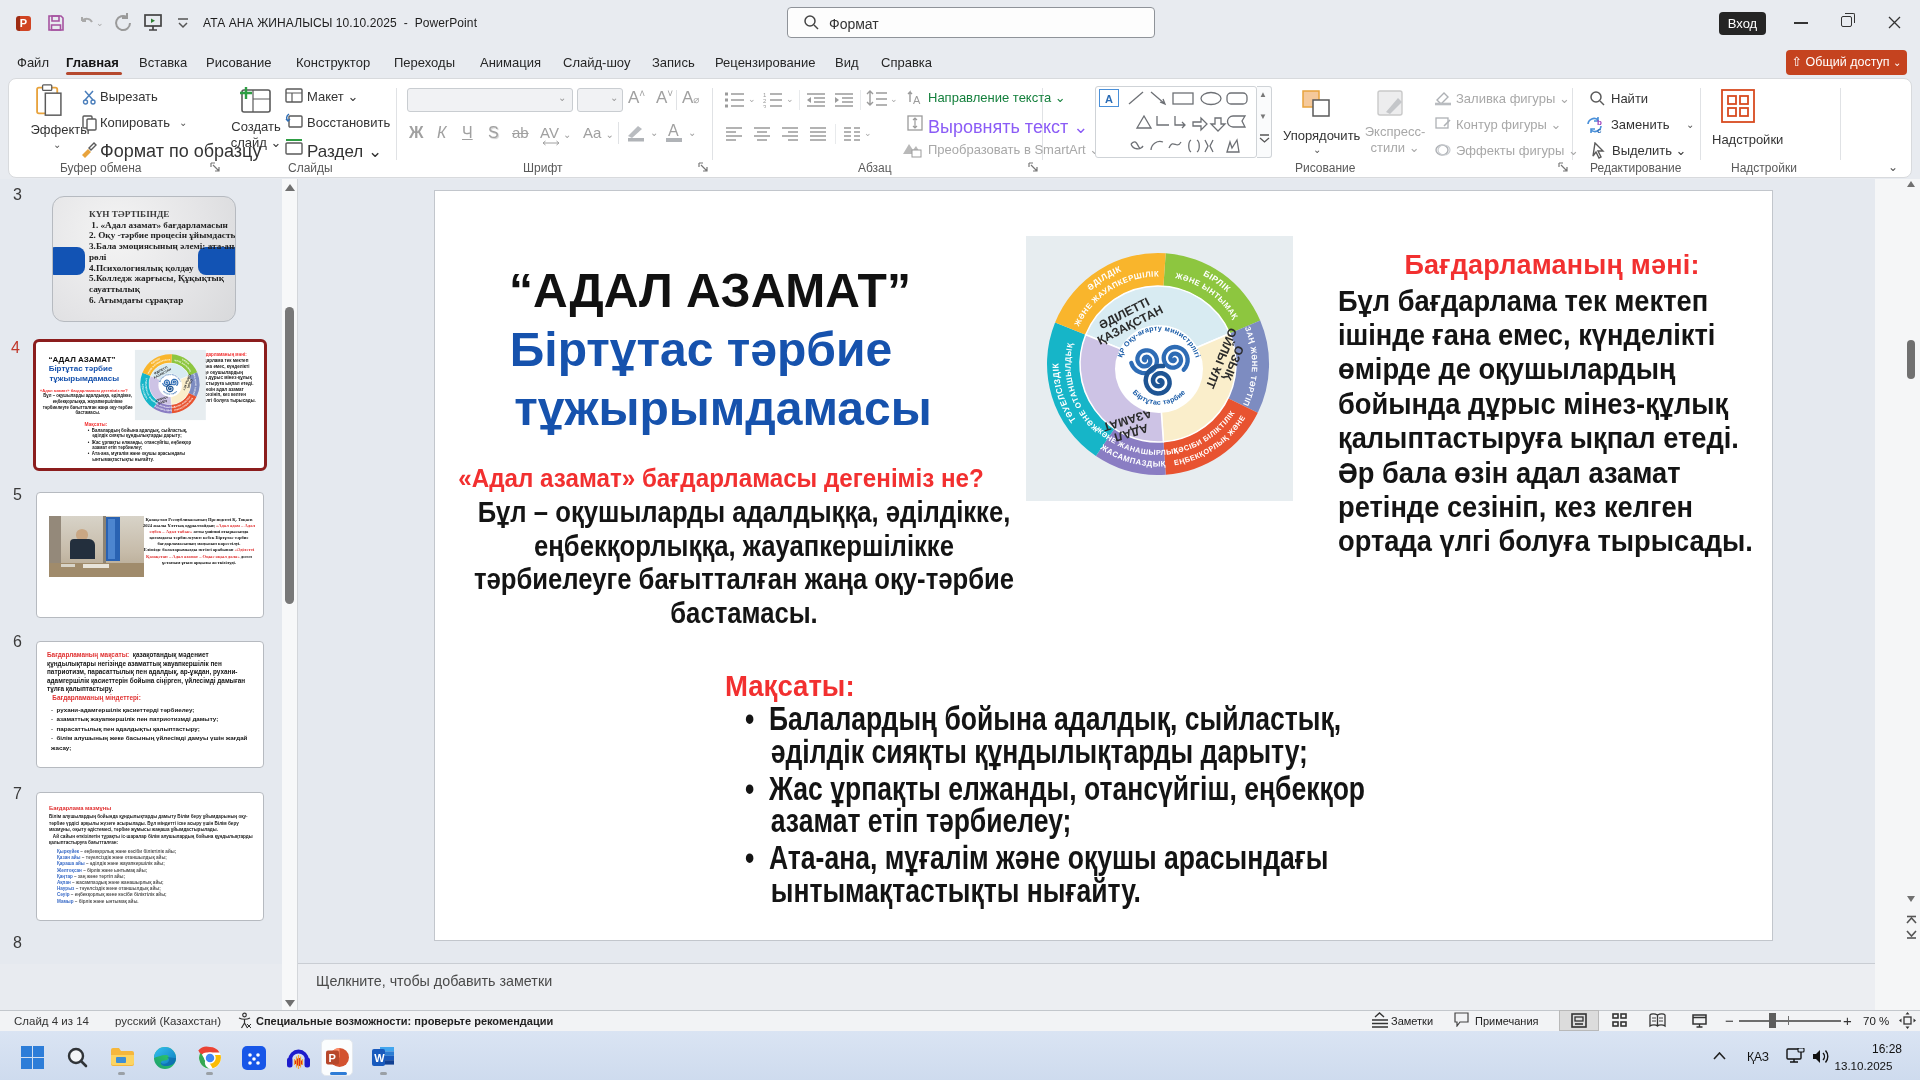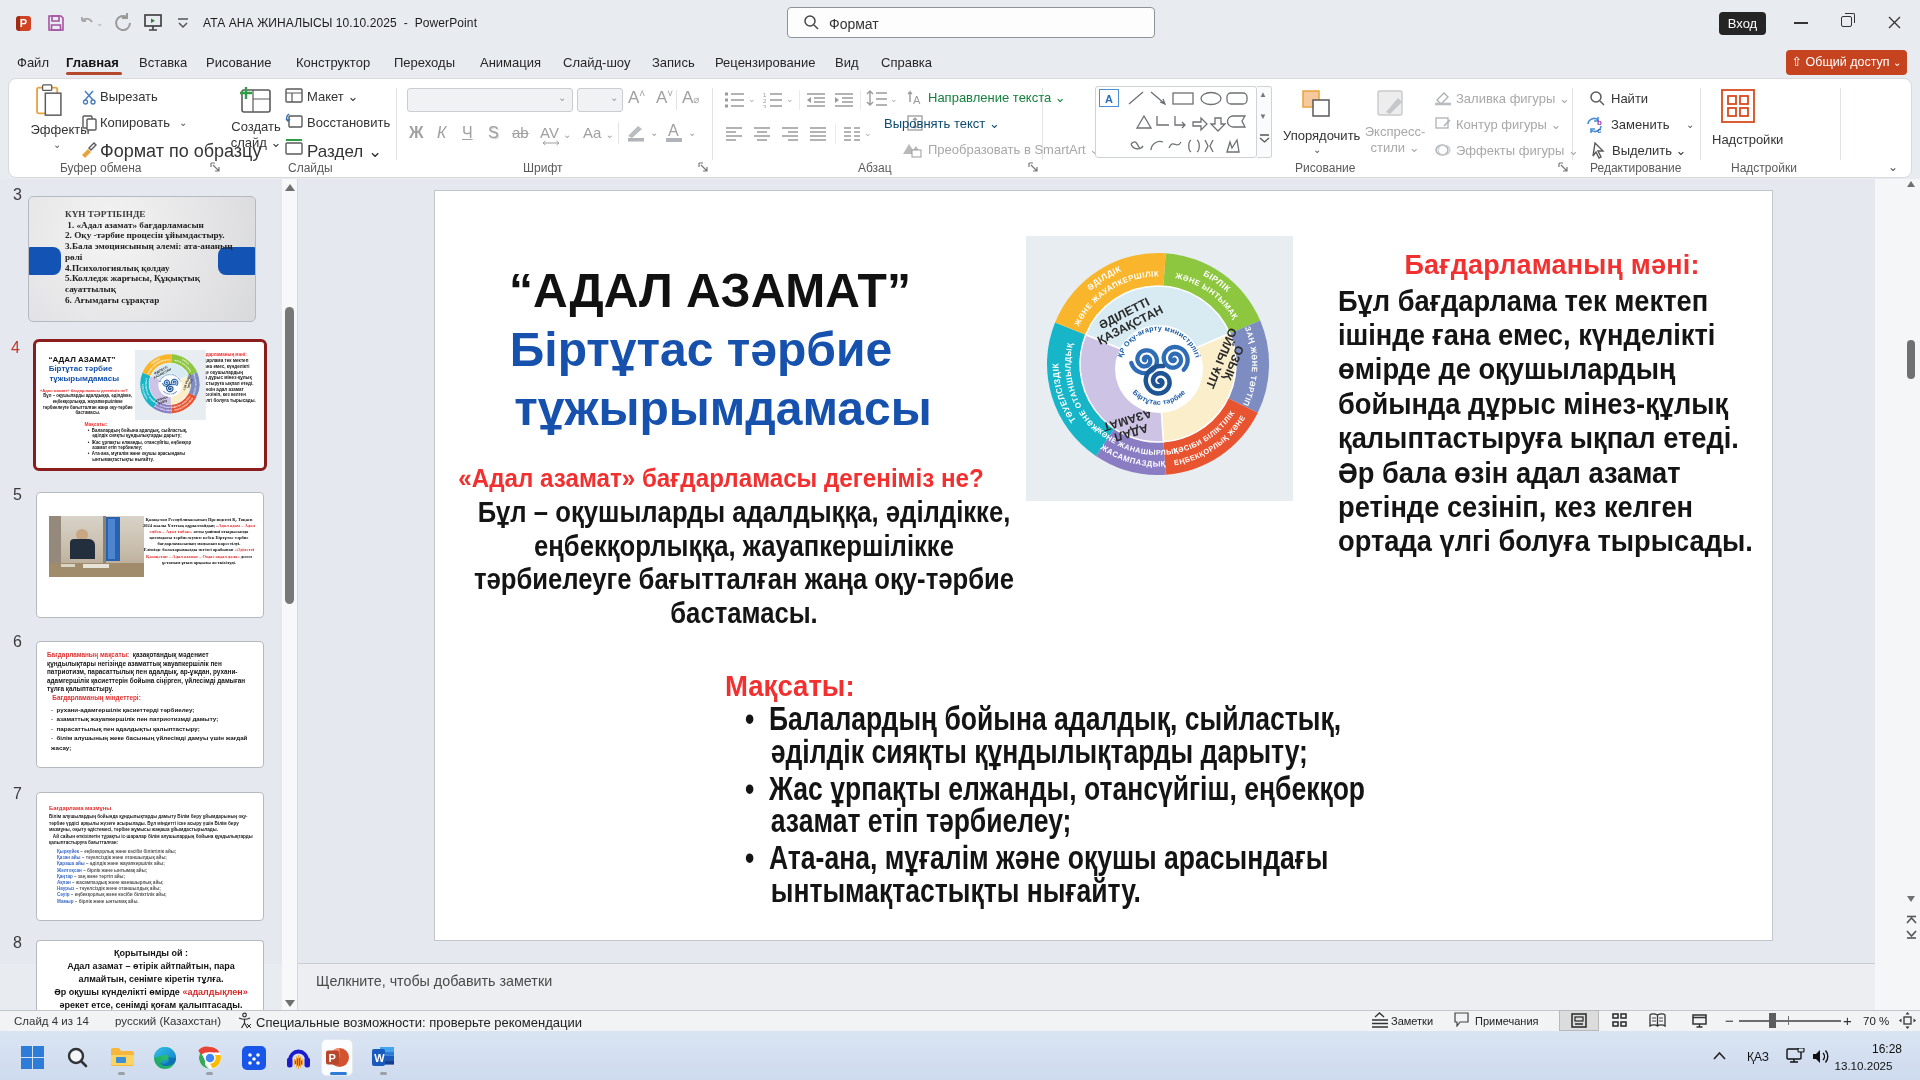--- a/index.html
+++ b/index.html
@@ -230,21 +230,21 @@
 <div class="abs" style="left:864px;top:128px;font-size:9px;color:#a8a8a8">⌄</div>
 <svg class="abs" style="left:906px;top:88px" width="18" height="18" viewBox="0 0 18 18">
         <path d="M4 14 V4 l-2 2 M4 4 l2 2" stroke="#9b9b9b" stroke-width="1.4" fill="none"></path>
         <text x="7" y="16" font-size="11" fill="#9b9b9b" font-family="sans-serif">A</text>
       </svg>
 <div class="abs" style="left:928px;top:90px;font-size:13px;color:#15803d">Направление текста ⌄</div>
 <svg class="abs" style="left:906px;top:114px" width="18" height="18" viewBox="0 0 18 18">
         <rect x="2" y="2" width="14" height="14" fill="none" stroke="#9b9b9b" stroke-width="1.3"></rect>
         <path d="M9 5 v8 M7 6 l2-2 2 2 M7 12 l2 2 2-2" stroke="#9b9b9b" stroke-width="1.2" fill="none"></path>
       </svg>
-<div class="abs" style="left:884px;top:116px;font-size:13px;color:#0c4a6e">Выровнять текст ⌄</div>
+<div class="abs" style="left:928px;top:116px;font-size:18px;color:#8b5cf6">Выровнять текст ⌄</div>
 <svg class="abs" style="left:902px;top:140px" width="20" height="18" viewBox="0 0 20 18">
         <path d="M1 14 l6-10 4 6 3-4 5 8z" fill="#9b9b9b" opacity="0.7"></path>
         <rect x="10" y="10" width="9" height="7" fill="#fff" stroke="#9b9b9b"></rect>
       </svg>
 <div class="abs" style="left:928px;top:142px;font-size:13px;color:#a8a8a8">Преобразовать в SmartArt ⌄</div>
 <div class="abs glbl" style="left:858px;top:161px">Абзац</div>
 <svg class="abs" style="left:1028px;top:162px" width="11" height="11" viewBox="0 0 11 11">
         <path d="M1 1 h4 M1 1 v4 M3 3 l6 6 M9 5 v4 h-4" stroke="#777" stroke-width="1.2" fill="none"></path>
       </svg>
 
@@ -337,21 +337,21 @@
         </g>
       </svg>
 <div class="abs" style="left:1712px;top:132px;font-size:13px;color:#333">Надстройки</div>
 <div class="abs glbl" style="left:1731px;top:161px">Надстройки</div>
 <div class="abs" style="left:1888px;top:160px;font-size:12px;color:#555">⌄</div>
 </div>
 
 <div class="abs" style="left:0;top:179px;width:1920px;height:785px;background:#e5e9ef"></div>
 
 <div class="abs" style="left:13px;top:186px;font-size:16px;color:#3a3a3a">3</div>
-<div class="abs" style="left:28px;top:196px;width:228px;height:126px;background:radial-gradient(circle at 35% 30%,#f4f4f4,#e4e4e6 60%,#d8d9db);border:1px solid #b6bac0;border-radius:5px;overflow:hidden">
+<div class="abs" style="left:52px;top:196px;width:184px;height:126px;background:radial-gradient(circle at 35% 30%,#f4f4f4,#e4e4e6 60%,#d8d9db);border:1px solid #b6bac0;border-radius:12px;overflow:hidden">
   <div style="position:absolute;left:-6px;top:50px;width:38px;height:28px;background:#1253b4;border-radius:8px"></div>
   <div style="position:absolute;right:-6px;top:50px;width:43px;height:28px;background:#1253b4;border-radius:8px"></div>
   <div style="position:absolute;left:36px;top:12px;width:178px;font-family:'Liberation Serif',serif;font-weight:bold;color:#222;font-size:9.2px;line-height:10.7px"><span style="color:#3b3b3b">КҮН ТӘРТІБІНДЕ</span><br>&nbsp;1. «Адал азамат» бағдарламасын<br>2. Оқу -тәрбие процесін ұйымдастыру.<br>3.Бала эмоциясының әлемі: ата-ананың рөлі<br>4.Психологиялық қолдау<br>5.Колледж жарғысы, Құқықтық сауаттылық<br>6. Ағымдағы сұрақтар</div>
 </div>
 
 <div class="abs" style="left:11px;top:339px;font-size:16px;color:#c0392b">4</div>
 <div class="abs" style="left:33px;top:339px;width:234px;height:132px;border:3px solid #8b1d1d;border-radius:6px;background:#fff;overflow:hidden">
   <div style="position:absolute;left:0;top:0;width:1368px;height:766px;transform:scale(0.1667);transform-origin:0 0">
     <div class="abs" style="left:-24px;top:71px;width:600px;text-align:center;font-weight:bold;font-size:48px;line-height:59px;color:#111">“АДАЛ АЗАМАТ”<br><span style="color:#1652ad;position:relative;left:-9px">Біртұтас тәрбие</span><br><span style="color:#1652ad;position:relative;left:13px">тұжырымдамасы</span></div>
     <div class="abs" style="left:-13px;top:273px;width:600px;text-align:center;font-weight:bold;font-size:26px;line-height:30px;color:#f23030;transform:scaleX(0.93)">«Адал азамат» бағдарламасы дегеніміз не?</div>
@@ -453,23 +453,20 @@
 </div>
 
 <div class="abs" style="left:13px;top:785px;font-size:16px;color:#3a3a3a">7</div>
 <div class="abs" style="left:36px;top:792px;width:228px;height:129px;background:#fff;border:1px solid #b6bac0;border-radius:4px;overflow:hidden">
   <div style="position:absolute;left:12px;top:12px;font-weight:bold;font-size:5.8px;color:#e03131">Бағдарлама мазмұны</div>
   <div style="position:absolute;left:12px;top:21px;width:204px;font-size:4.6px;line-height:6.6px;color:#222;font-weight:bold">Білім алушылардың бойында құндылықтарды дамыту Білім беру ұйымдарының оқу-тәрбие үрдісі арқылы жүзеге асырылады. Бұл міндетті іске асыру үшін Білім беру мазмұны, оқыту әдістемесі, тәрбие жұмысы жаңаша ұйымдастырылады.<br>&nbsp;&nbsp;&nbsp;Ай сайын өткізілетін тұрақты іс-шаралар білім алушылардың бойына құндылықтарды қалыптастыруға бағытталған:</div>
   <div style="position:absolute;left:20px;top:56px;width:200px;font-size:4.6px;line-height:6.2px;font-weight:bold;color:#3b6cc7">Қыркүйек <span style="color:#555">– еңбекқорлық және кәсіби біліктілік айы;</span><br>Қазан айы <span style="color:#555">– тәуелсіздік және отаншылдық айы;</span><br>Қараша айы <span style="color:#555">– әділдік және жауапкершілік айы;</span><br>Желтоқсан <span style="color:#555">– бірлік және ынтымақ айы;</span><br>Қаңтар <span style="color:#555">– заң және тәртіп айы;</span><br>Ақпан <span style="color:#555">– жасампаздық және жанашырлық айы;</span><br>Наурыз <span style="color:#555">– тәуелсіздік және отаншылдық айы;</span><br>Сәуір <span style="color:#555">– еңбекқорлық және кәсіби біліктілік айы;</span><br>Мамыр <span style="color:#555">– бірлік және ынтымақ айы.</span></div>
 </div>
 
 <div class="abs" style="left:13px;top:934px;font-size:16px;color:#3a3a3a">8</div>
-<div class="abs" style="left:36px;top:940px;width:228px;height:70px;background:#fff;border:1px solid #b6bac0;border-radius:4px 4px 0 0;border-bottom:none;overflow:hidden">
-  <div style="position:absolute;left:6px;top:6px;width:216px;text-align:center;font-weight:bold;font-size:9px;line-height:13px;color:#111">Қорытынды ой :<br>Адал азамат – өтірік айтпайтын, пара алмайтын, сенімге кіретін тұлға.<br>Әр оқушы күнделікті өмірде <span style="color:#d92b2b">«адалдықлен»</span> әрекет етсе, сенімді қоғам қалыптасады.</div>
-</div>
 
 <div class="abs" style="left:282px;top:179px;width:15px;height:831px;background:#f7f8f9"></div>
 <div class="abs" style="left:285px;top:184px;width:0;height:0;border-left:5px solid transparent;border-right:5px solid transparent;border-bottom:7px solid #707070"></div>
 <div class="abs" style="left:285px;top:307px;width:9px;height:297px;background:#787878;border-radius:5px"></div>
 <div class="abs" style="left:285px;top:1000px;width:0;height:0;border-left:5px solid transparent;border-right:5px solid transparent;border-top:7px solid #707070"></div>
 <div class="abs" style="left:297px;top:179px;width:1px;height:831px;background:#d3d6da"></div>
 
 <div class="abs" id="slide" style="left:434px;top:190px;width:1339px;height:751px;background:#fff;border:1px solid #c2c6cc"></div>
 
 <div class="abs" style="left:410px;top:261px;width:600px;text-align:center;font-weight:bold;font-size:48px;line-height:59px;color:#111">“АДАЛ АЗАМАТ”<br><span style="color:#1652ad;position:relative;left:-9px">Біртұтас тәрбие</span><br><span style="color:#1652ad;position:relative;left:13px">тұжырымдамасы</span></div>
@@ -556,21 +553,21 @@
 
 <div class="abs" style="left:0;top:1010px;width:1920px;height:21px;background:#f2f3f5;border-top:1px solid #c3c7cc"></div>
 <div id="status">
 <div class="abs" style="left:14px;top:1014.5px;font-size:11.5px;color:#333">Слайд 4 из 14</div>
 <div class="abs" style="left:115px;top:1014.5px;font-size:11.5px;color:#333">русский (Казахстан)</div>
 <svg class="abs" style="left:236px;top:1012px" width="17" height="17" viewBox="0 0 17 17">
         <circle cx="8.5" cy="3" r="1.8" fill="none" stroke="#333" stroke-width="1.2"></circle>
         <path d="M3 6 c3 1.5 8 1.5 11 0 M8.5 7 v4 M8.5 11 l-3 5 M8.5 11 l3 5" fill="none" stroke="#333" stroke-width="1.2"></path>
         <path d="M11 12 l4 4 M15 12 l-4 4" stroke="#333" stroke-width="1"></path>
       </svg>
-<div class="abs" style="left:256px;top:1014.5px;font-size:13px;color:#222;font-weight:normal">Специальные возможности: проверьте рекомендации</div>
+<div class="abs" style="left:256px;top:1014.5px;font-size:11px;color:#222;font-weight:bold">Специальные возможности: проверьте рекомендации</div>
 <svg class="abs" style="left:1371px;top:1012px" width="18" height="17" viewBox="0 0 18 17">
         <path d="M4 5 L8.5 1 L13 5" fill="none" stroke="#333" stroke-width="1.4"></path>
         <path d="M1 8 h16 M1 11.5 h16 M1 15 h16" stroke="#333" stroke-width="1.4"></path>
       </svg>
 <div class="abs" style="left:1391px;top:1015px;font-size:11px;color:#222">Заметки</div>
 <svg class="abs" style="left:1453px;top:1012px" width="17" height="15" viewBox="0 0 17 15">
         <path d="M2 1 h13 v9 h-8 l-3 4 v-4 h-2 z" fill="none" stroke="#444" stroke-width="1.2"></path>
       </svg>
 <div class="abs" style="left:1475px;top:1015px;font-size:11px;color:#222">Примечания</div>
 <div class="abs" style="left:1559px;top:1010px;width:40px;height:21px;background:#dcdcdc;border:1px solid #b9b9b9"></div>

